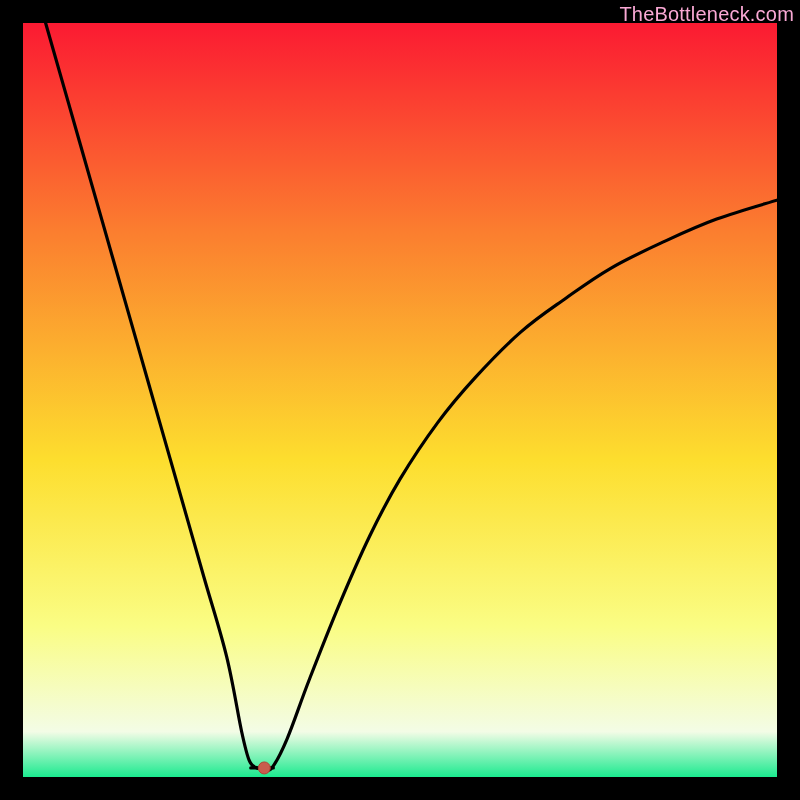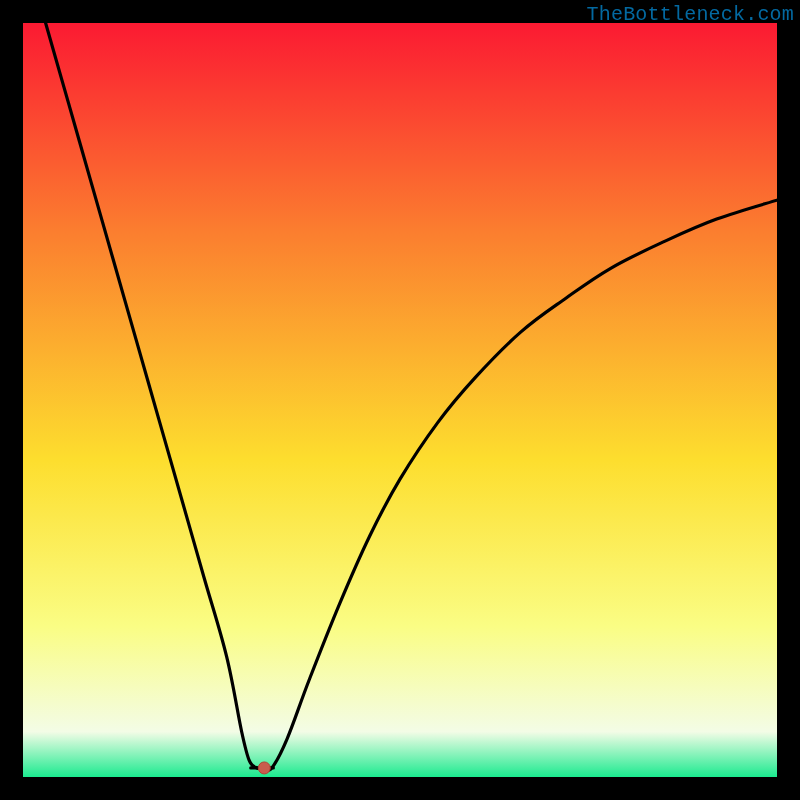--- a/index.html
+++ b/index.html
@@ -23,26 +23,25 @@
     position: absolute;
     left: 0;
     top: 0;
     width: 754px;
     height: 754px;
   }
   .watermark {
     position: absolute;
     top: 3px;
     right: 6px;
-    color: #0369a1;
+    color: #f9a8d4;
     font-size: 20px;
     font-weight: 500;
     letter-spacing: 0.2px;
     user-select: none;
-    font-family: Liberation Mono, monospace;
   }
   svg { display: block; }
 </style>
 </head>
 <body>
 
 <div class="frame">
   <svg class="plot" viewBox="0 0 754 754" width="754" height="754" preserveAspectRatio="none">
     <defs>
       <linearGradient id="bg-grad" x1="0" y1="0" x2="0" y2="1">

